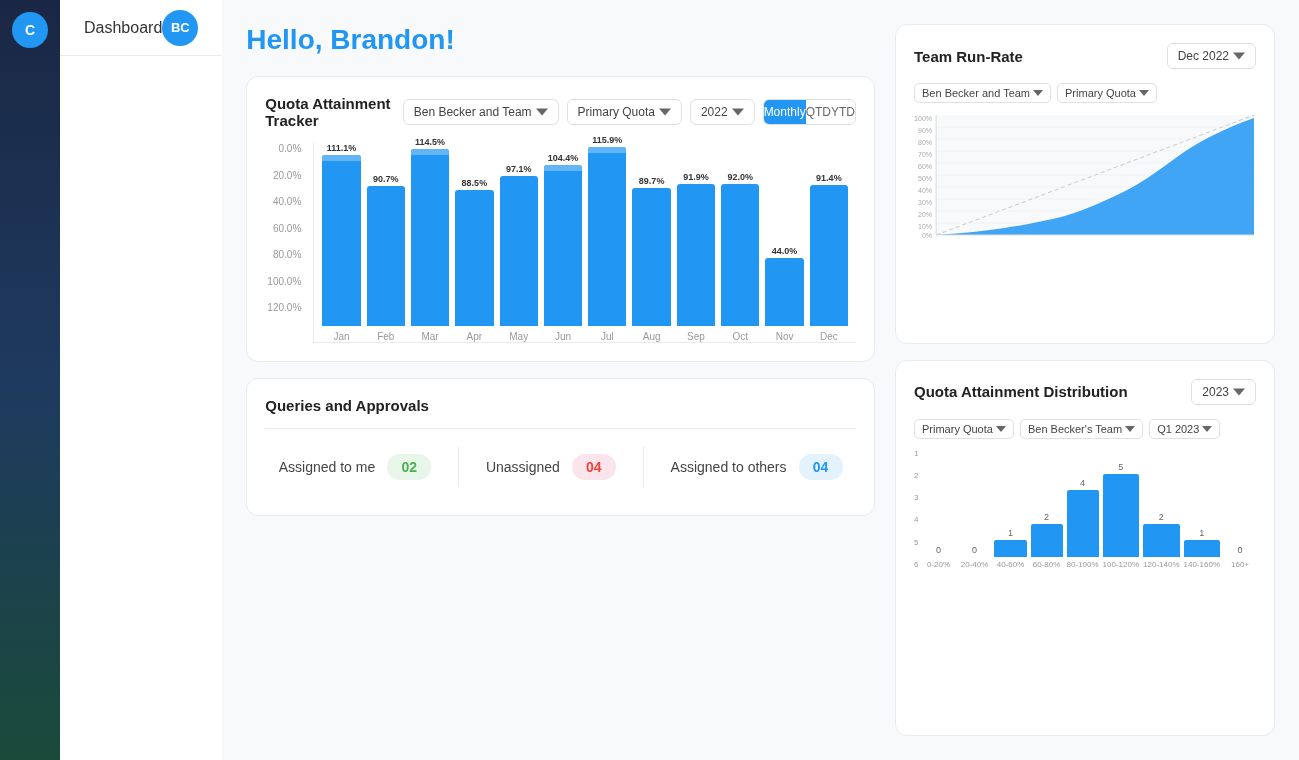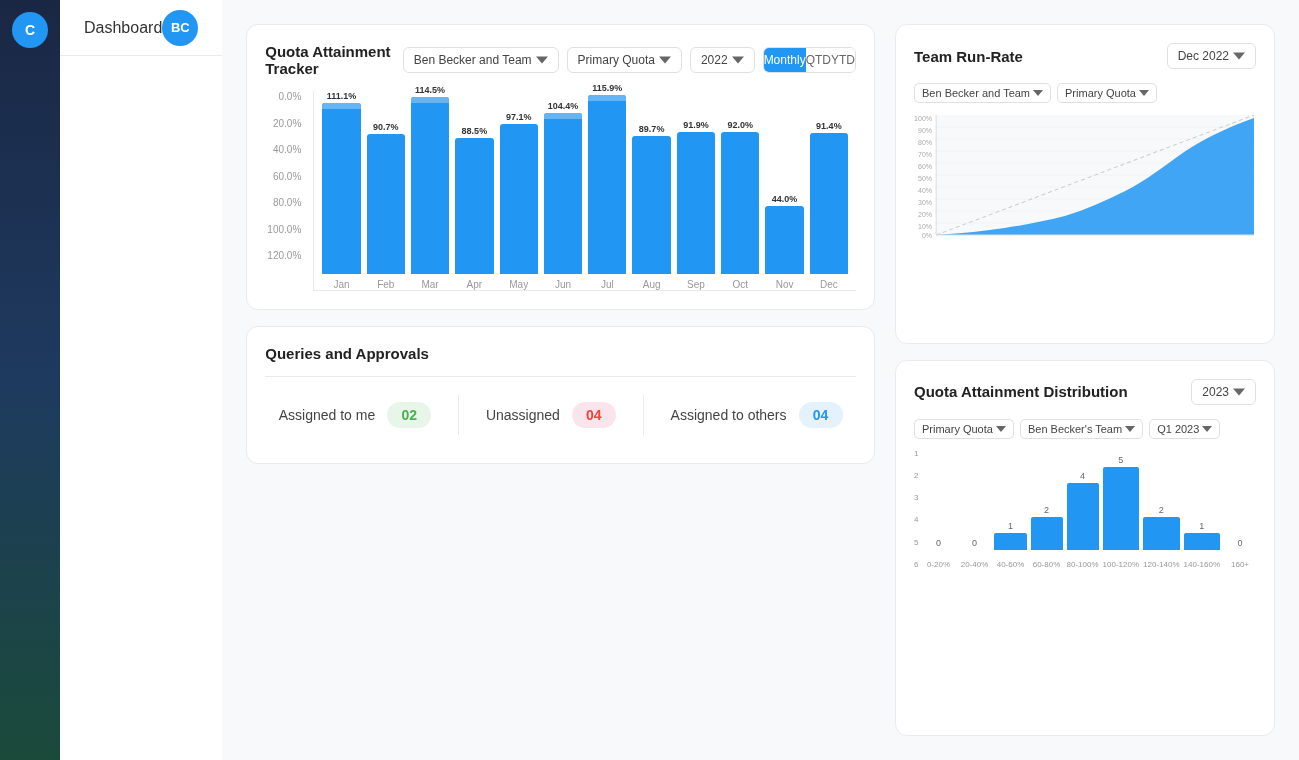--- a/index.html
+++ b/index.html
@@ -67,21 +67,21 @@
     .badge-blue { background: #e3f2fd; color: #2196F3; }
     .query-divider { width: 1px; height: 40px; background: #e8eaed; }
 
     
     .run-rate-chart { height: 130px; position: relative; overflow: hidden; }
     .run-rate-svg { width: 100%; height: 100%; }
     .dist-bars-row { display: flex; align-items: flex-end; height: 120px; gap: 4px; position: relative; }
     .dist-bar-group { display: flex; flex-direction: column; align-items: center; flex: 1; }
     .dist-bar { width: 100%; background: #2196F3; border-radius: 2px 2px 0 0; }
     .dist-bar-val { font-size: 9px; color: #666; margin-bottom: 2px; }
-    .dist-x-label { font-size: 8px; color: #999; margin-top: 10px; text-align: left; white-space: nowrap; }
+    .dist-x-label { font-size: 8px; color: #999; margin-top: 3px; text-align: left; white-space: nowrap; }
     .dist-y-axis { display: flex; flex-direction: column-reverse; justify-content: space-between; font-size: 8px; color: #999; height: 120px; margin-right: 4px; }
 
     .sub-header { display: flex; align-items: center; gap: 6px; margin-bottom: 10px; }
     .small-dropdown { display: flex; align-items: center; gap: 3px; border: 1px solid #e0e0e0; border-radius: 5px; padding: 3px 7px; font-size: 11px; color: #444; cursor: pointer; background: white; }
 
     .divider { border: none; border-top: 1px solid #e8eaed; margin: 8px 0; }
   </style>
 </head>
 <body>
 
@@ -93,20 +93,21 @@
 
   <div class="header">
     <span class="header-title">Dashboard</span>
     <div class="avatar">BC</div>
   </div>
 
   <div class="content">
 
     <div class="left-col">
 
+      <div class="greeting">Hello, Brandon!</div>
 
       <div class="card">
         <div class="card-header">
           <span class="card-title">Quota Attainment Tracker</span>
           <div class="dropdown-btn">
             <span>Ben Becker and Team</span>
             <svg viewBox="0 0 10 6">
                 <path d="M0 0l5 6 5-6z"></path>
               </svg>
           </div>

